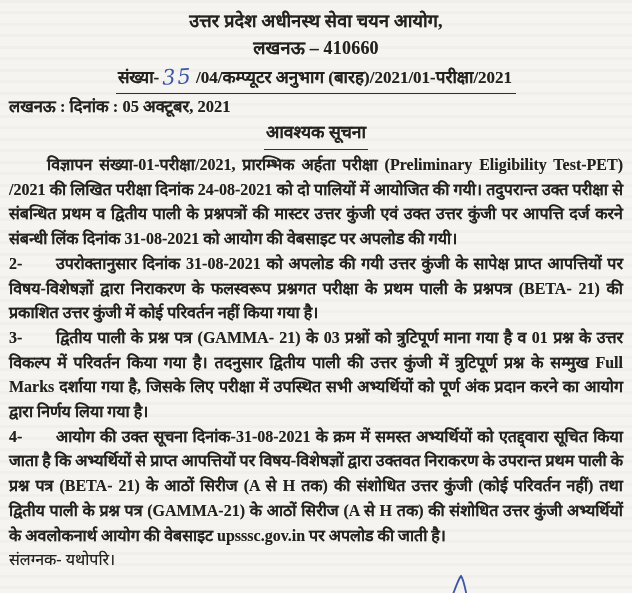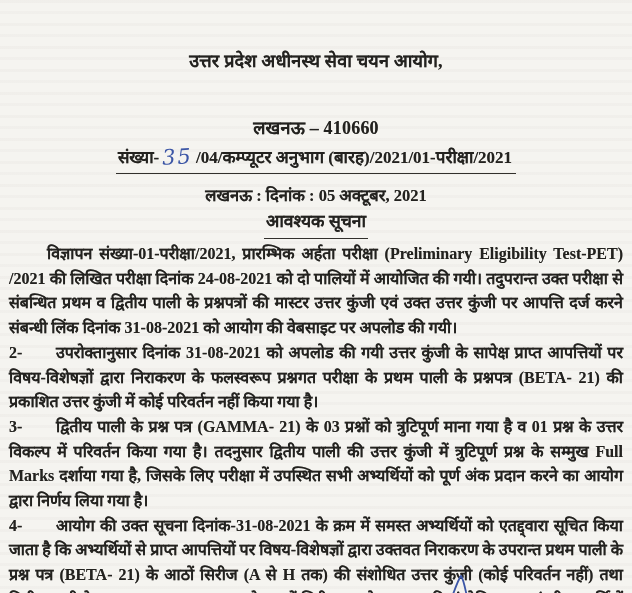--- a/index.html
+++ b/index.html
@@ -39,21 +39,20 @@
     position: relative;
     padding: 8px 9px 0 9px;
     text-shadow: 0 0 0.5px rgba(20,20,20,0.45);
   }
   .org-line {
     text-align: center;
     font-size: 18px;
     line-height: 27px;
     font-weight: 600;
     letter-spacing: 0.2px;
-    margin-top: 40px;
   }
   .ref-line {
     text-align: center;
     font-size: 17px;
     line-height: 28px;
     font-weight: 600;
   }
   .ref-inner {
     display: inline-block;
     border-bottom: 1.6px solid #32302c;
@@ -65,25 +64,25 @@
     font-style: italic;
     font-weight: 400;
     color: #3c56a6;
     font-size: 21px;
     letter-spacing: 2px;
     transform: rotate(-3deg) translateY(1px);
     text-shadow: none;
     padding: 0 3px;
   }
   .place-date {
-    text-align: center;
+    text-align: left;
     font-size: 16.5px;
     line-height: 24px;
     font-weight: 600;
-    margin-top: 10px;
+    margin-top: 1px;
   }
   .notice-title {
     text-align: center;
     font-size: 17.5px;
     line-height: 26px;
     font-weight: 700;
   }
   .notice-title .title-inner {
     display: inline-block;
     border-bottom: 1.6px solid #32302c;

